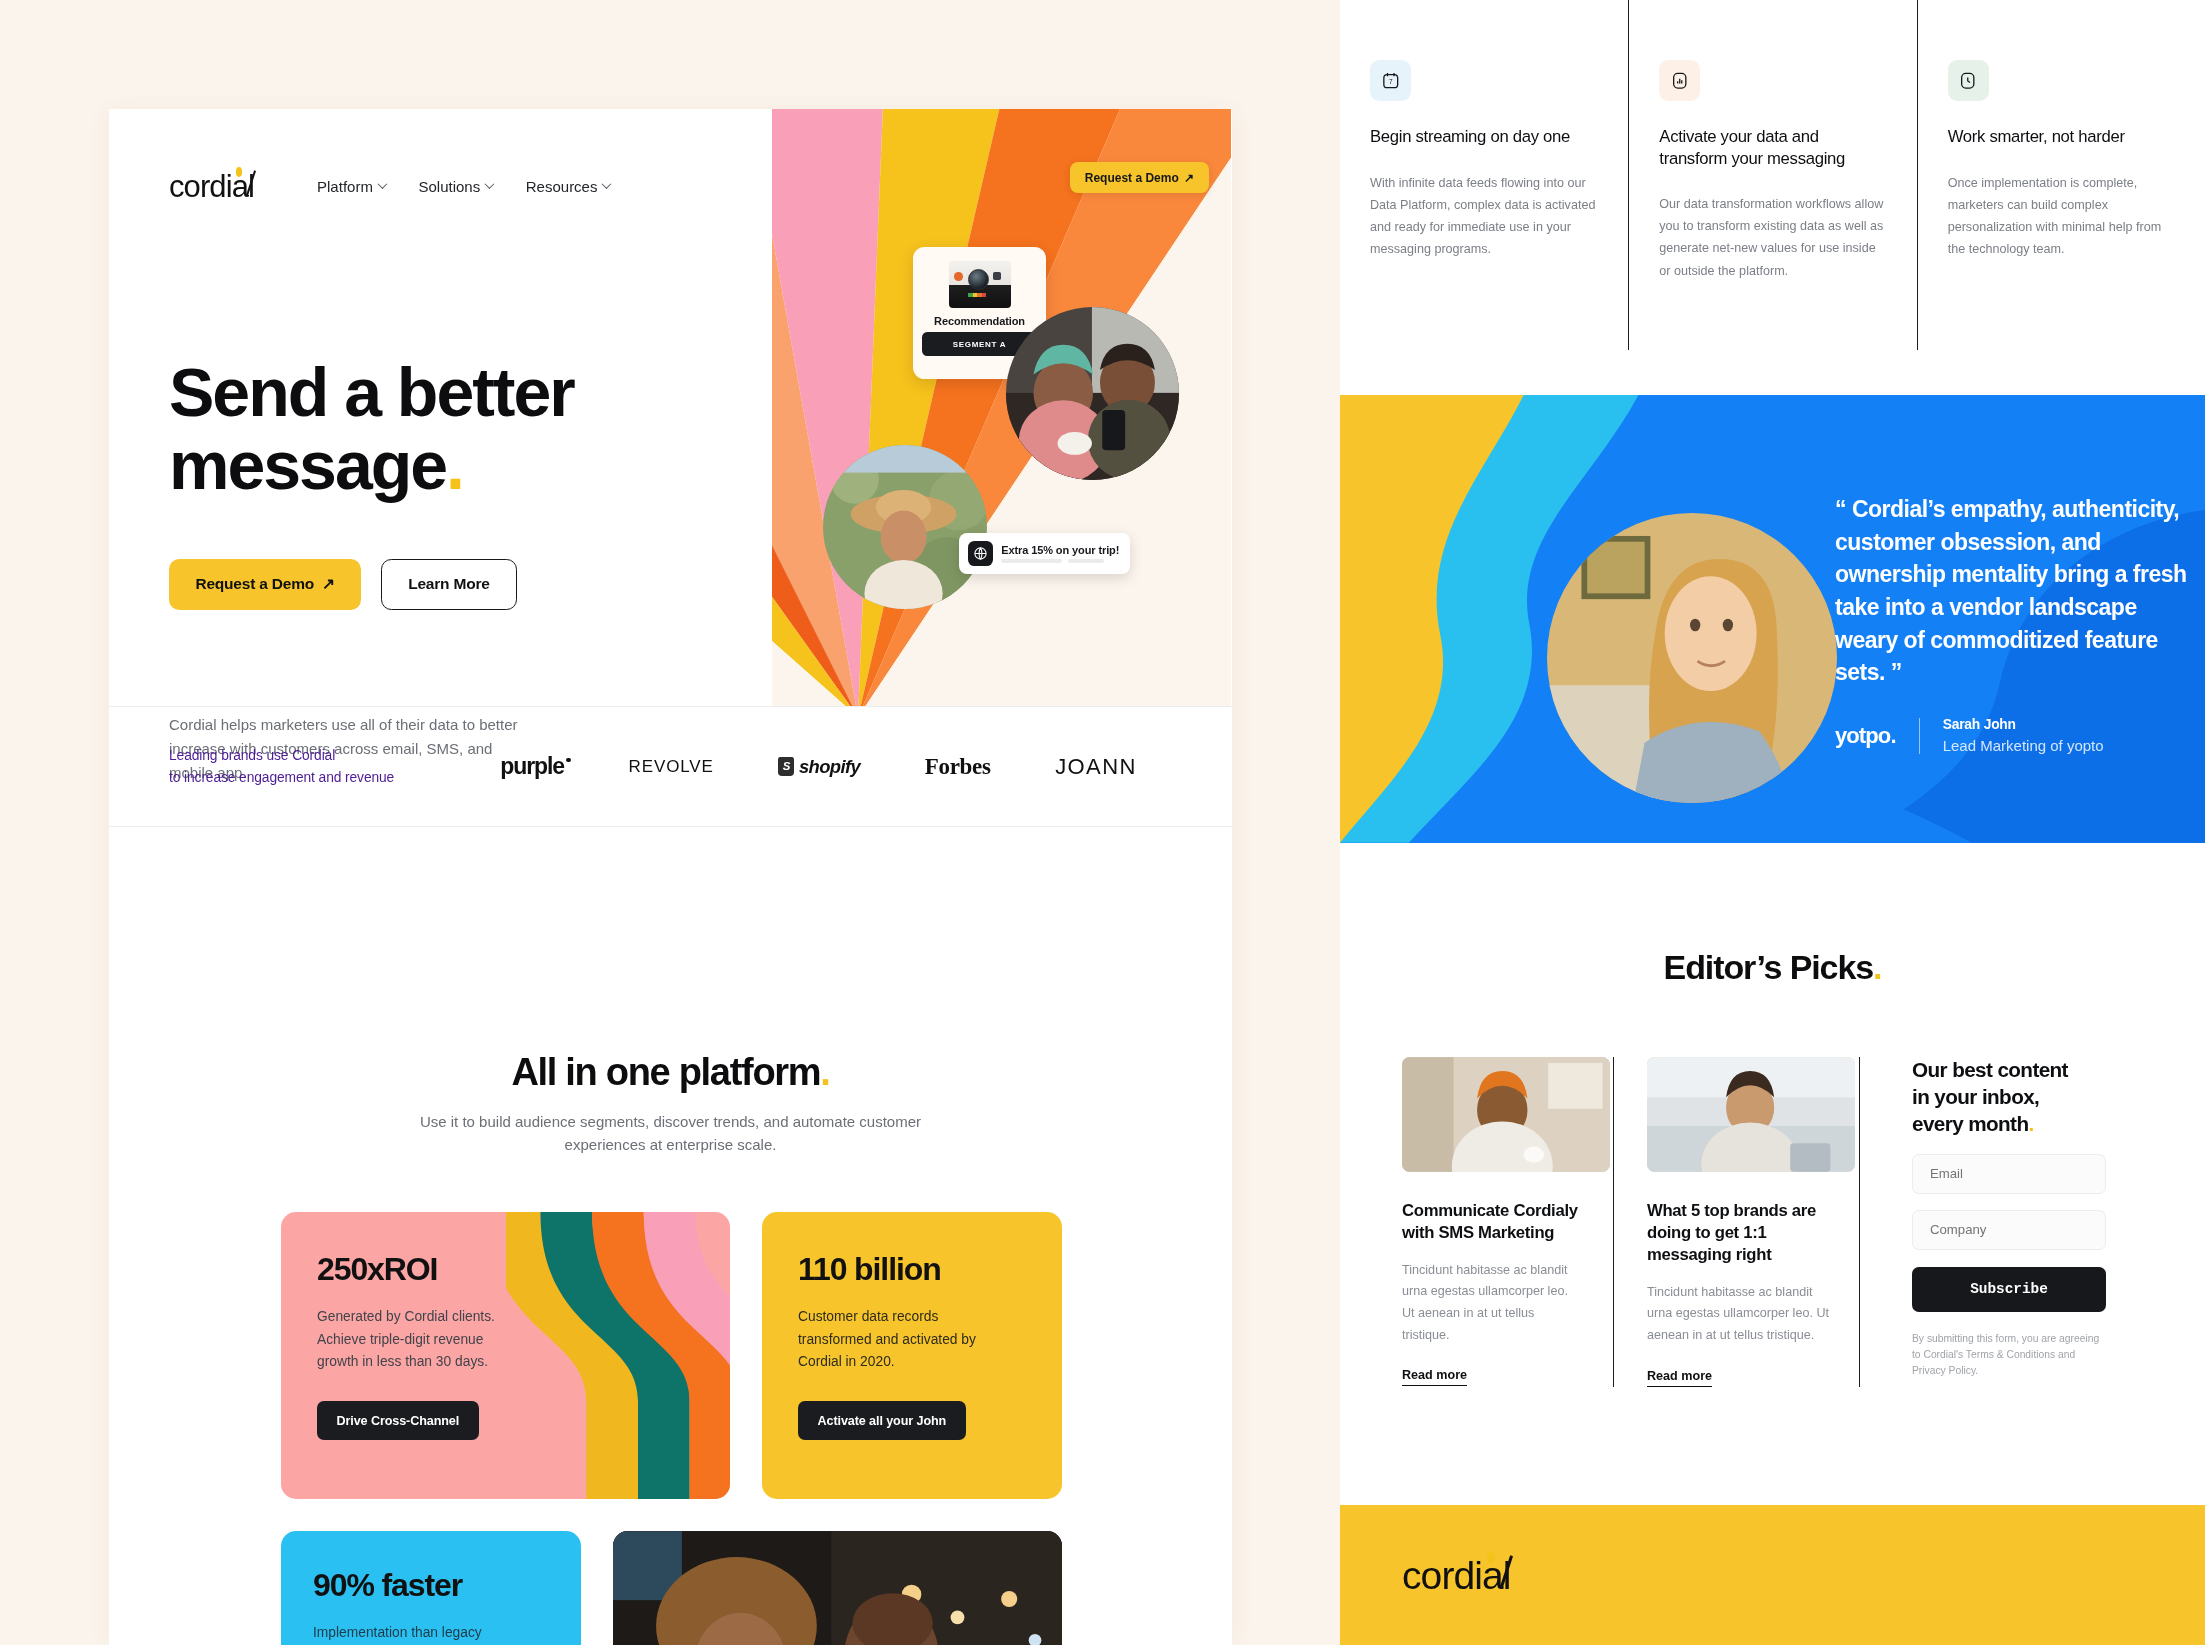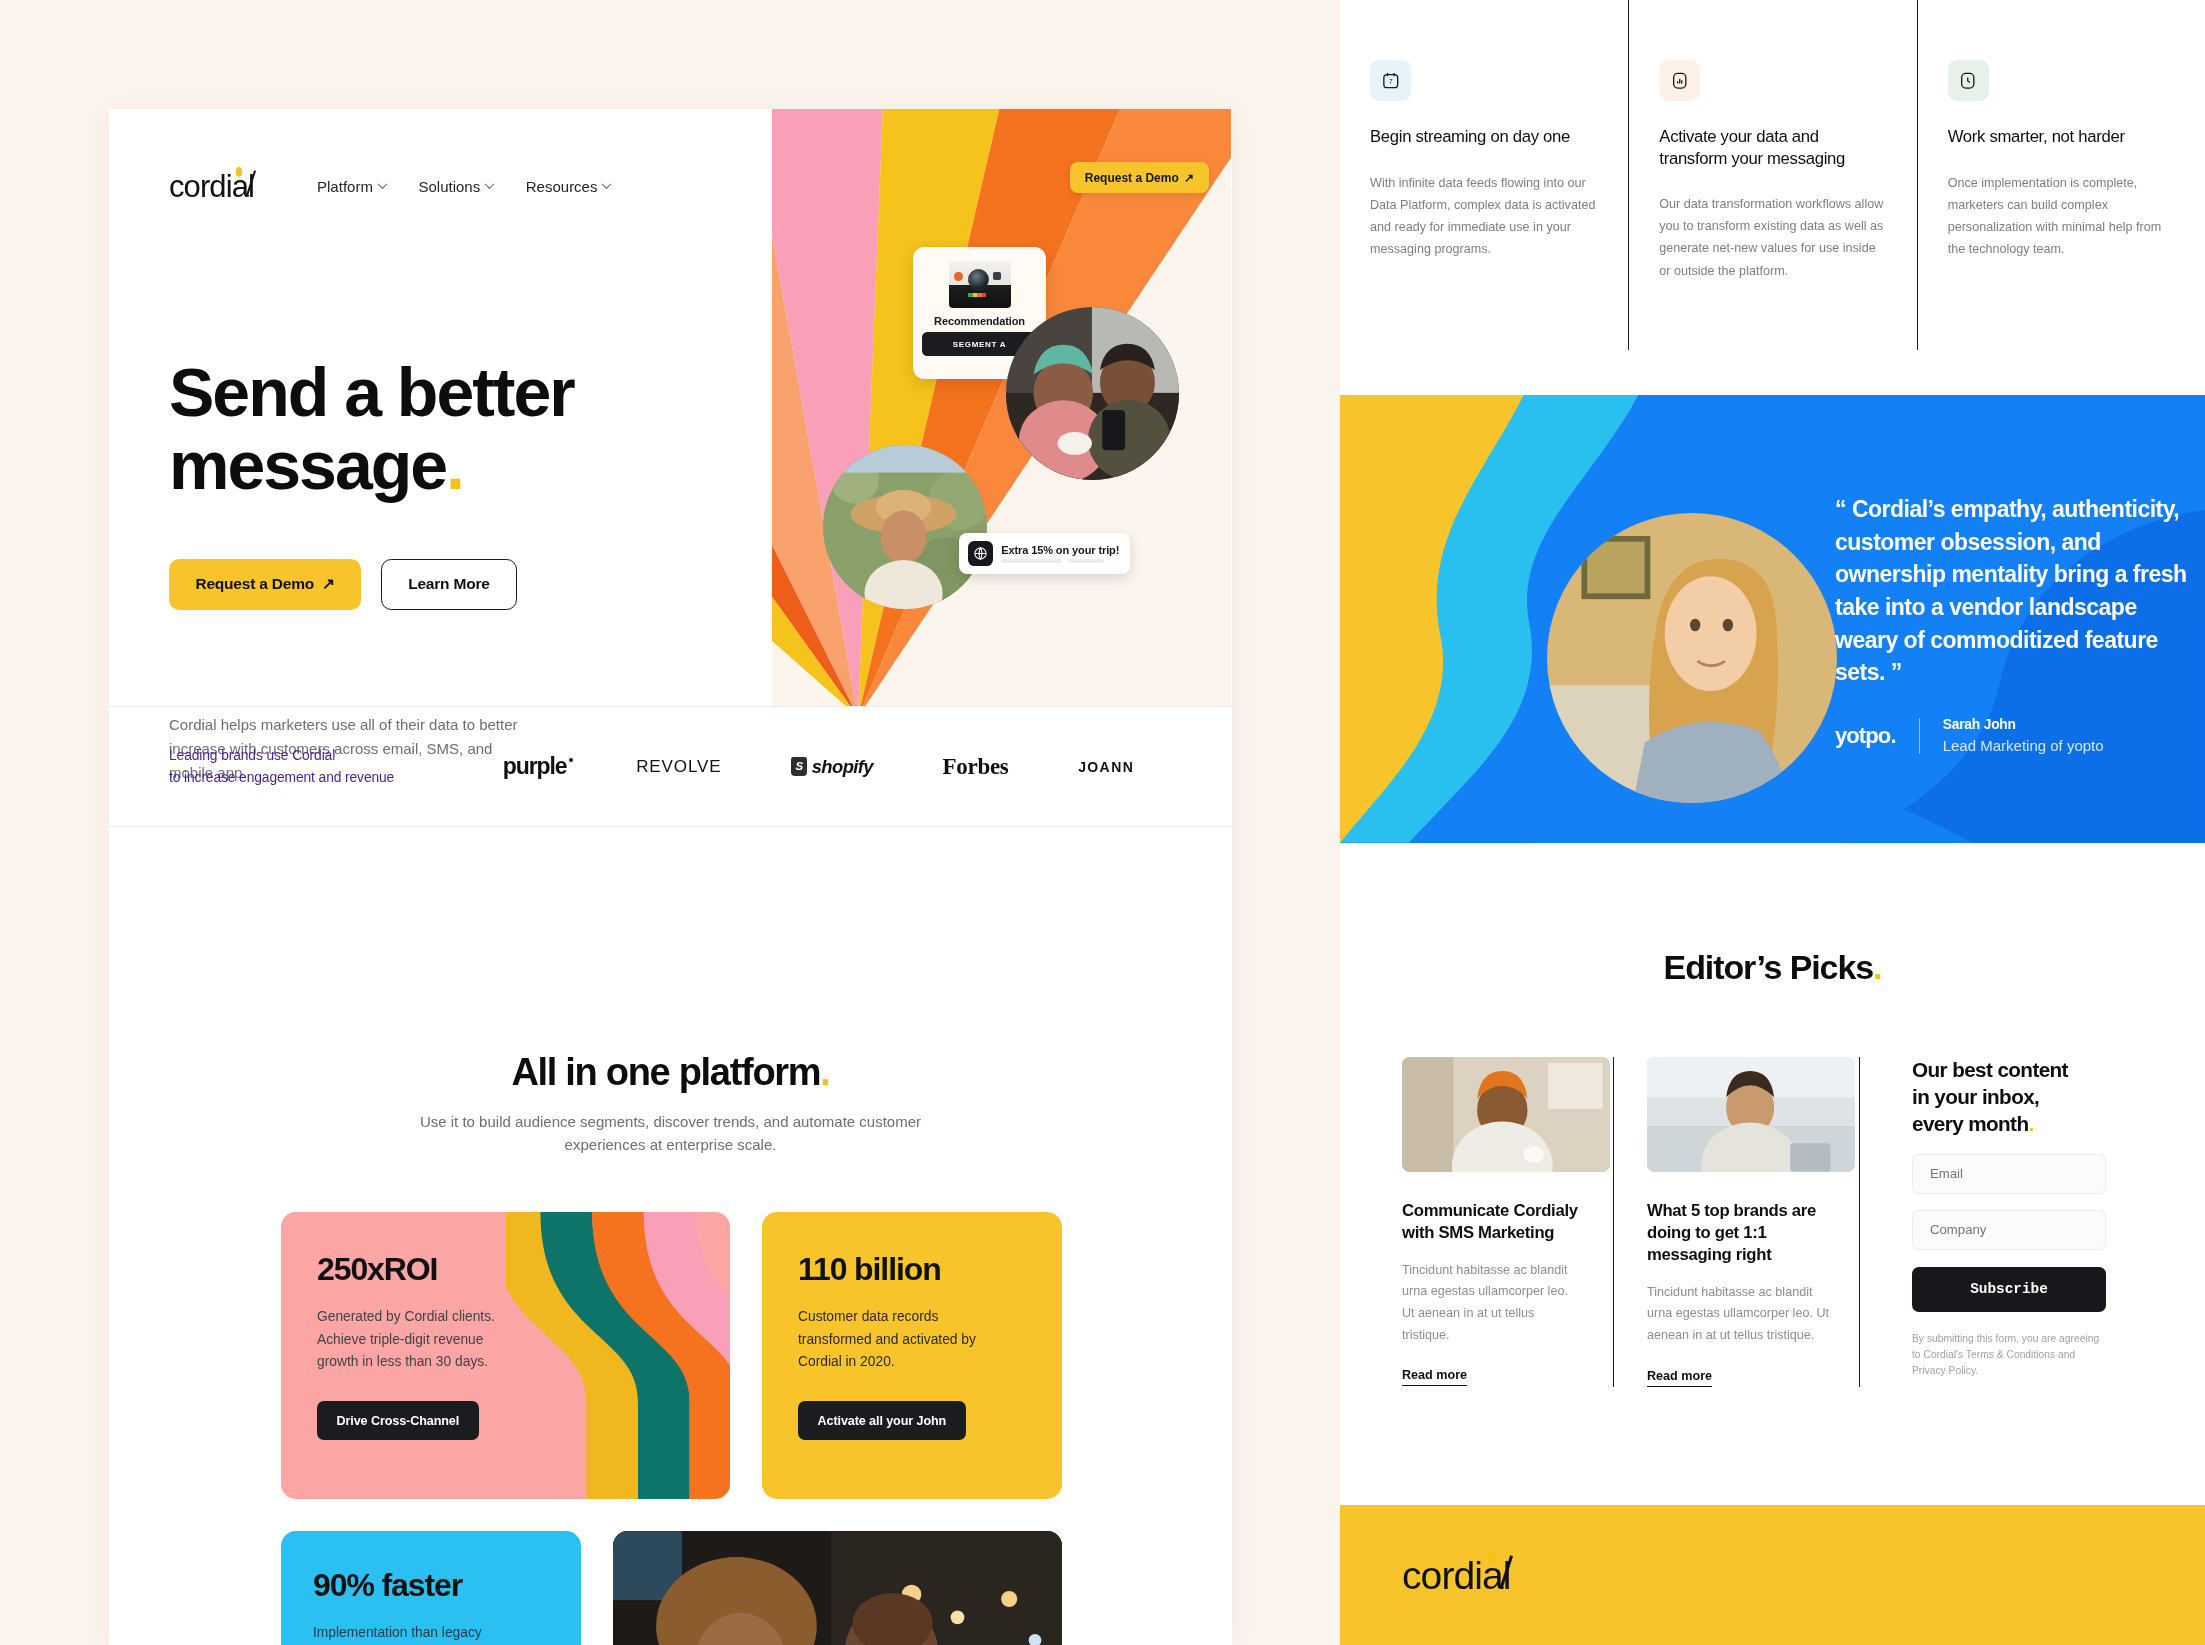--- a/index.html
+++ b/index.html
@@ -129,21 +129,21 @@
   .brand-lead { font-size: 13.8px; line-height: 1.55; color: #4c1d95; font-weight: 500; width: 299px; letter-spacing:-0.1px;}
   .brand-logos { display: flex; align-items: center; gap: 0; flex: 1; justify-content: space-around; padding-right: 63px;}
   .bl { color: #111; }
   .bl-purple { font-size: 23px; font-weight: 700; letter-spacing: -1.1px; position: relative; }
   .bl-purple:after { content:""; position:absolute; right:-6.9px; top:4.6px; width:4.6px; height:4.6px; border-radius:50%; background:#111;}
   .bl-revolve { font-size: 17px; letter-spacing: 0.9px; font-weight: 400; }
   .bl-shopify { font-size: 18.4px; font-weight: 700; font-style: italic; letter-spacing:-0.6px; display:flex; align-items:center; gap:4.6px;}
   .shopbag { width: 16px; height: 18.4px; background:#2e2e2e; border-radius: 2.3px 2.3px 4px 4px; position:relative; }
   .shopbag:before{content:"S"; position:absolute; inset:0; color:#fff; font-size:11.5px; font-style:italic; font-weight:700; display:flex; align-items:center; justify-content:center;}
   .bl-forbes { font-family: "Liberation Serif", serif; font-size: 23px; font-weight: 700; letter-spacing: -0.3px;}
-  .bl-joann { font-size: 14px; letter-spacing: 1.4px; font-weight: 700; }
+  .bl-joann { font-size: 22px; letter-spacing: 1.4px; font-weight: 400; }
 
   
   .platform { position: absolute; left: 0; top: 718px; width: 1123px; }
   .plat-h {
     text-align: center; font-size: 38px; font-weight: 700; letter-spacing: -1.3px;
     color: #0d0d0f; margin-top: 224px;
   }
   .plat-h .amp { color: #f5c21b; }
   .plat-sub {
     text-align: center; font-size: 15px; line-height: 1.55; color: #6b6f76;

